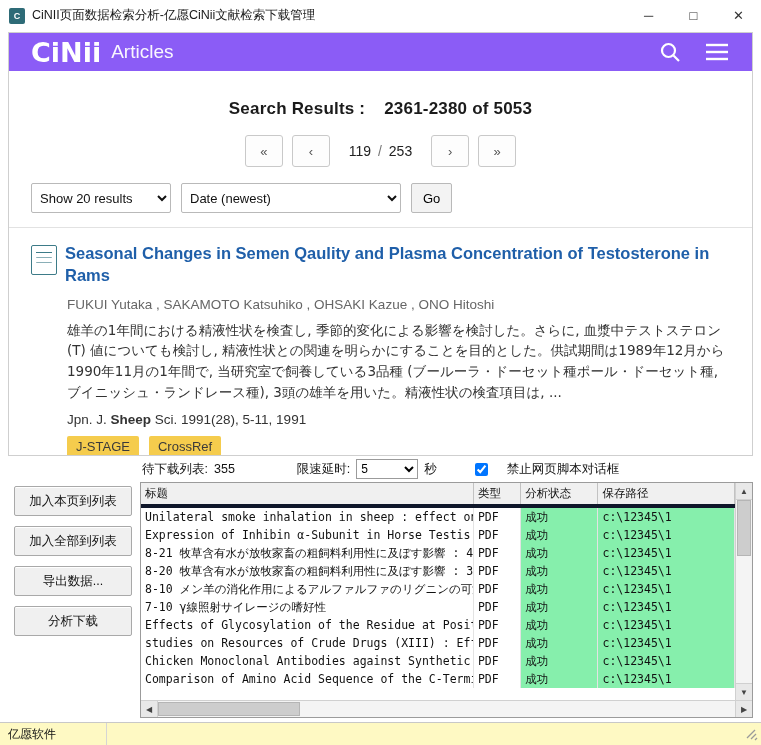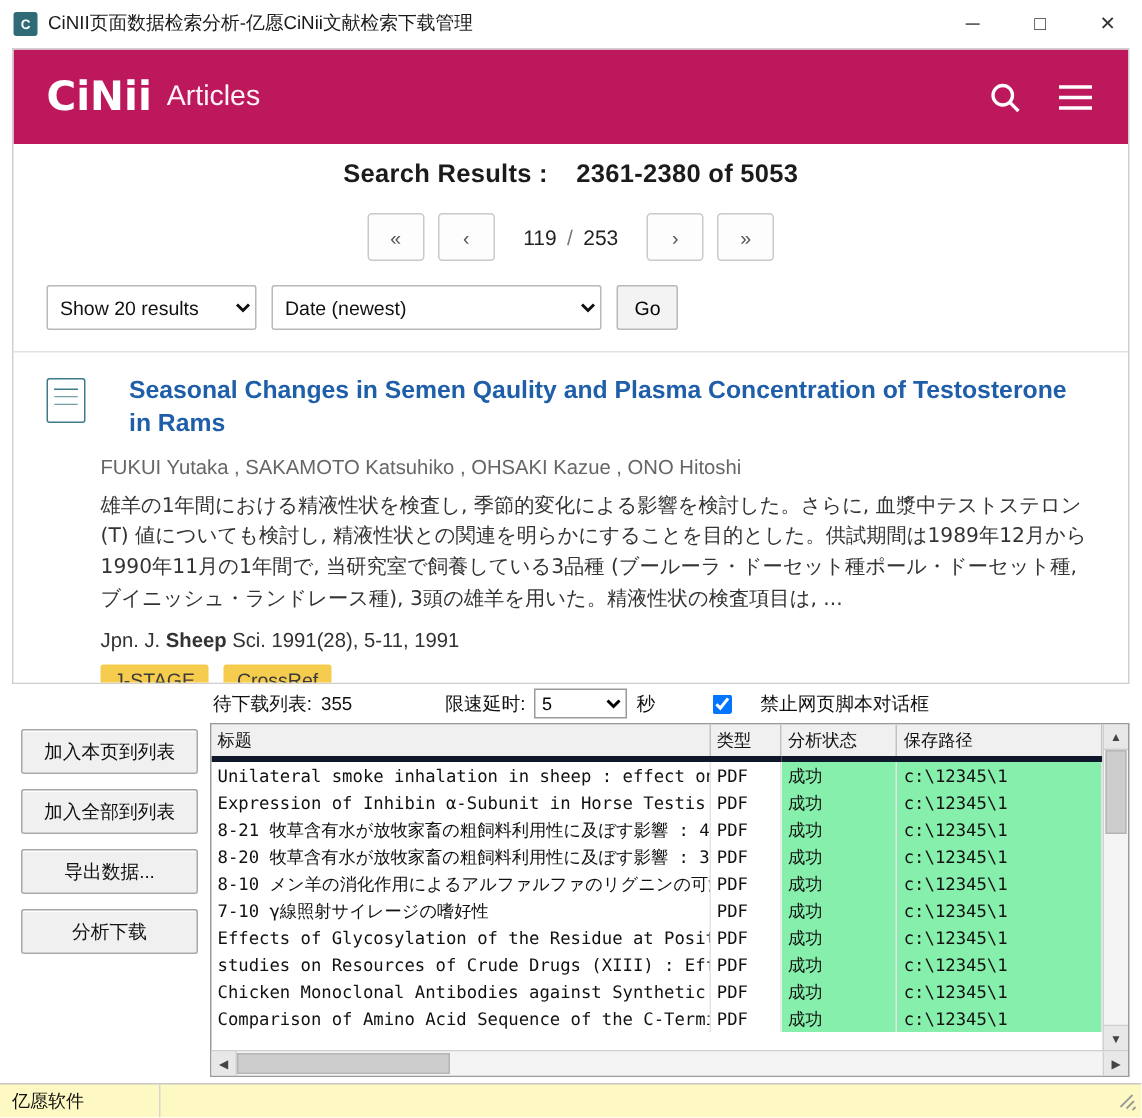--- a/index.html
+++ b/index.html
@@ -90,22 +90,22 @@
     position: relative;
     margin: 0 8px;
     border: 1px solid #cfcfcf;
     background: #fff;
     height: 424px;
     box-sizing: border-box;
     overflow: hidden;
   }
 
   .cinii-header {
-    height: 63px;
-    background: #be185d;
+    height: 38px;
+    background: #8b5cf6;
     display: flex;
     align-items: center;
     padding: 0 22px 0 22px;
     box-sizing: border-box;
   }
   .cinii-logo {
     color: #ffffff;
     font-size: 27px;
     font-weight: bold;
     letter-spacing: 0px;
@@ -129,21 +129,21 @@
     cursor: pointer;
     display: flex;
     align-items: center;
   }
 
   .results-title {
     text-align: center;
     font-size: 17px;
     font-weight: bold;
     color: #1b1b1b;
-    padding: 10px 0 16px 0;
+    padding: 28px 0 16px 0;
     letter-spacing: .2px;
   }
   .results-title .count { margin-left: 14px; }
 
   .pager {
     display: flex;
     justify-content: center;
     align-items: center;
     gap: 9px;
     margin-bottom: 16px;
@@ -198,21 +198,21 @@
   }
 
   .result-item {
     border-top: 1px solid #e2e2e2;
     padding: 14px 22px 10px 22px;
     background: #fff;
   }
   .res-head {
     display: flex;
     align-items: flex-start;
-    gap: 29px;
+    gap: 8px;
   }
   .doc-icon {
     flex: 0 0 auto;
     width: 24px;
     height: 28px;
     border: 1.6px solid #3d7b88;
     border-radius: 2px;
     position: relative;
     margin-top: 3px;
     background: #fff;

